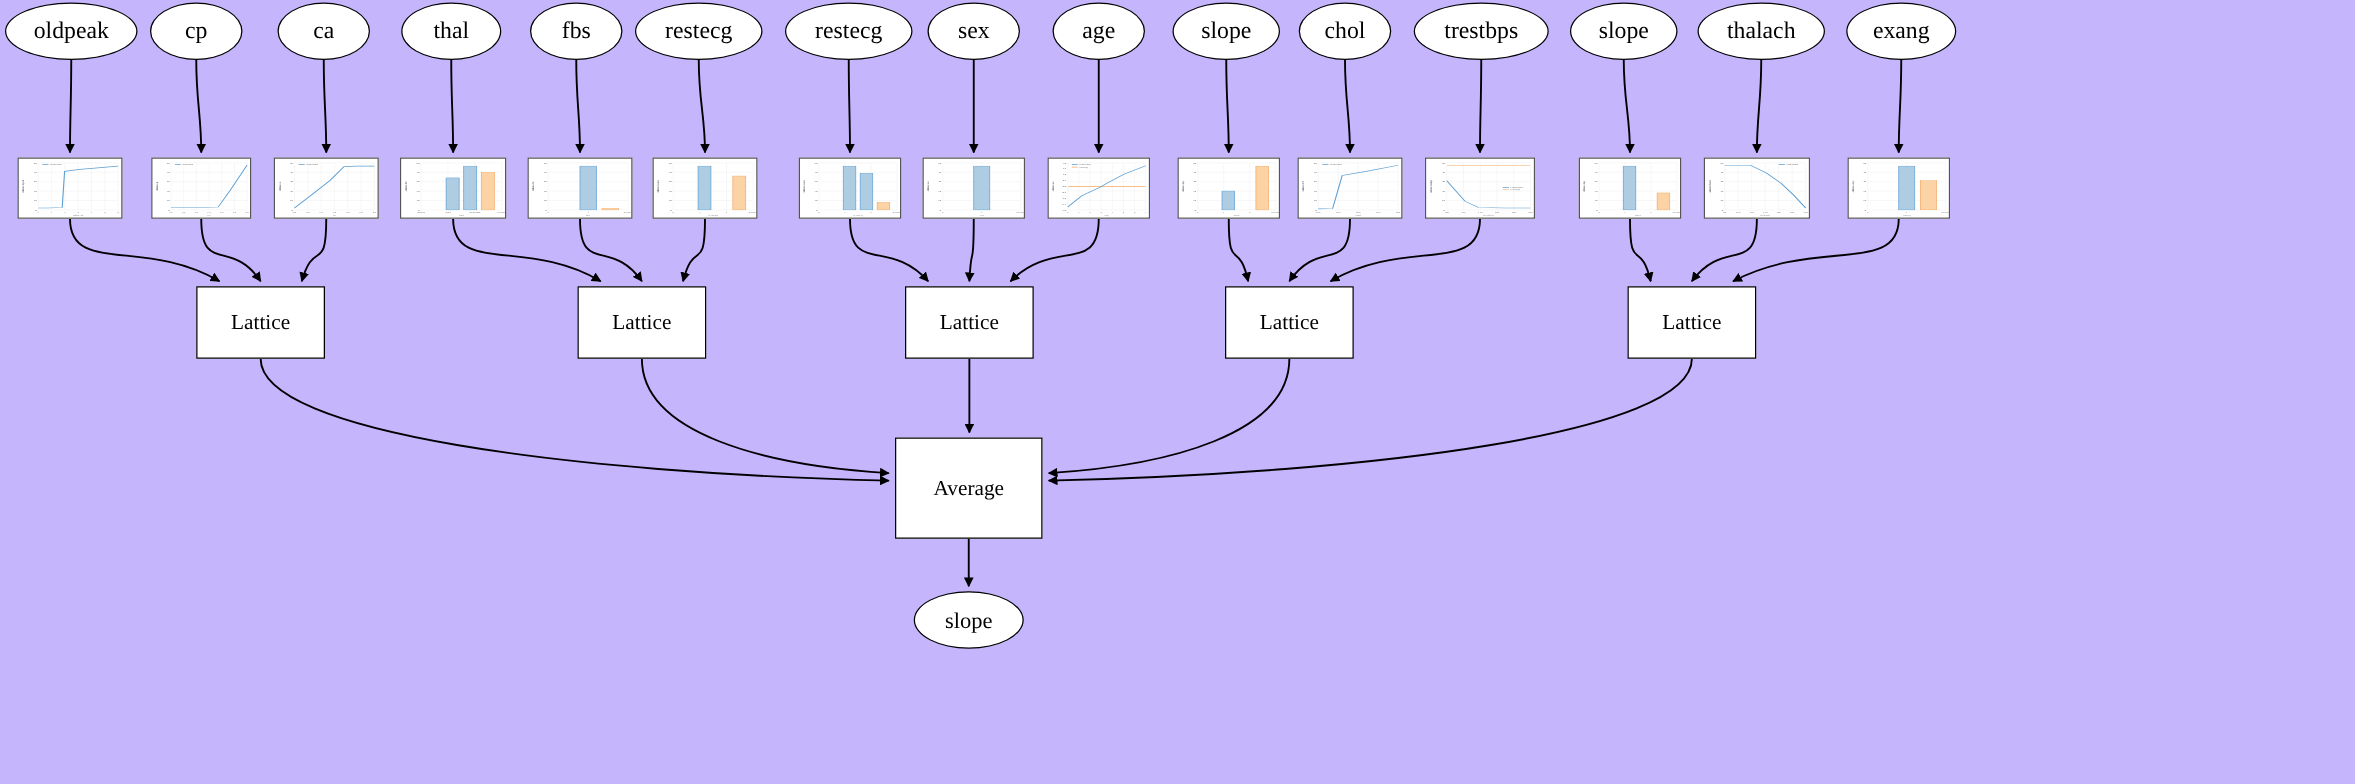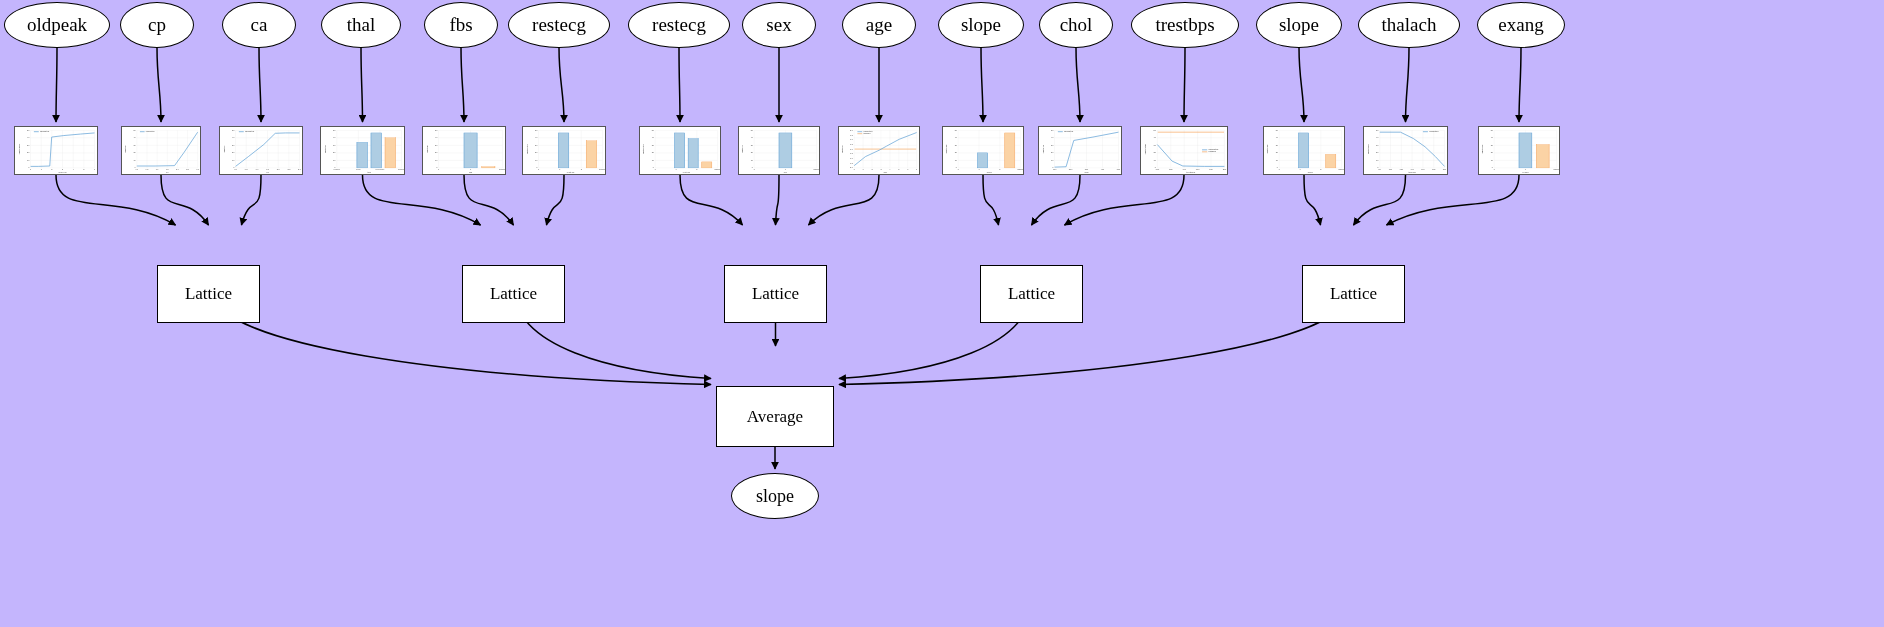--- a/index.html
+++ b/index.html
@@ -8,21 +8,21 @@
   #stage{position:relative;width:1884px;height:627px;background:#c4b5fd;overflow:hidden;}
   svg.edges{position:absolute;left:0;top:0;width:1884px;height:627px;pointer-events:none;}
   .node-ellipse{
     position:absolute;border:1.6px solid #000;border-radius:50%;
     background:#fff;display:flex;align-items:center;justify-content:center;
     font-family:"Liberation Serif", serif;color:#000;box-sizing:border-box;
   }
   .node-box{
     position:absolute;border:1.6px solid #000;background:#fff;
     display:flex;align-items:center;justify-content:center;
-    font-family:"Liberation Serif", serif;color:#000;box-sizing:border-box;margin-top:36px;
+    font-family:"Liberation Serif", serif;color:#000;box-sizing:border-box;
   }
   .thumb{
     position:absolute;border:1.3px solid #555;background:#fff;box-sizing:border-box;
     overflow:hidden;
   }
   .thumb svg{display:block;width:100%;height:100%;}
 </style>
 </head>
 <body>
 
@@ -640,20 +640,20 @@
       </div>
       <div class="node-box" style="left: 724px; top: 229px; width: 103px; height: 58px; font-size: 17px;">
         <span>Lattice</span>
       </div>
       <div class="node-box" style="left: 980px; top: 229px; width: 103px; height: 58px; font-size: 17px;">
         <span>Lattice</span>
       </div>
       <div class="node-box" style="left: 1302px; top: 229px; width: 103px; height: 58px; font-size: 17px;">
         <span>Lattice</span>
       </div>
-      <div class="node-box" style="left: 716px; top: 350px; width: 118px; height: 61px; font-size: 17px;">
+      <div class="node-box" style="left: 716px; top: 350px; width: 118px; height: 81px; font-size: 17px;">
         <span>Average</span>
       </div>
       <div class="node-ellipse" style="left: 731px; top: 473px; width: 88px; height: 46px; font-size: 18px;">
         <span>slope</span>
       </div>
     </div>
 </div>
 
 </body></html>

